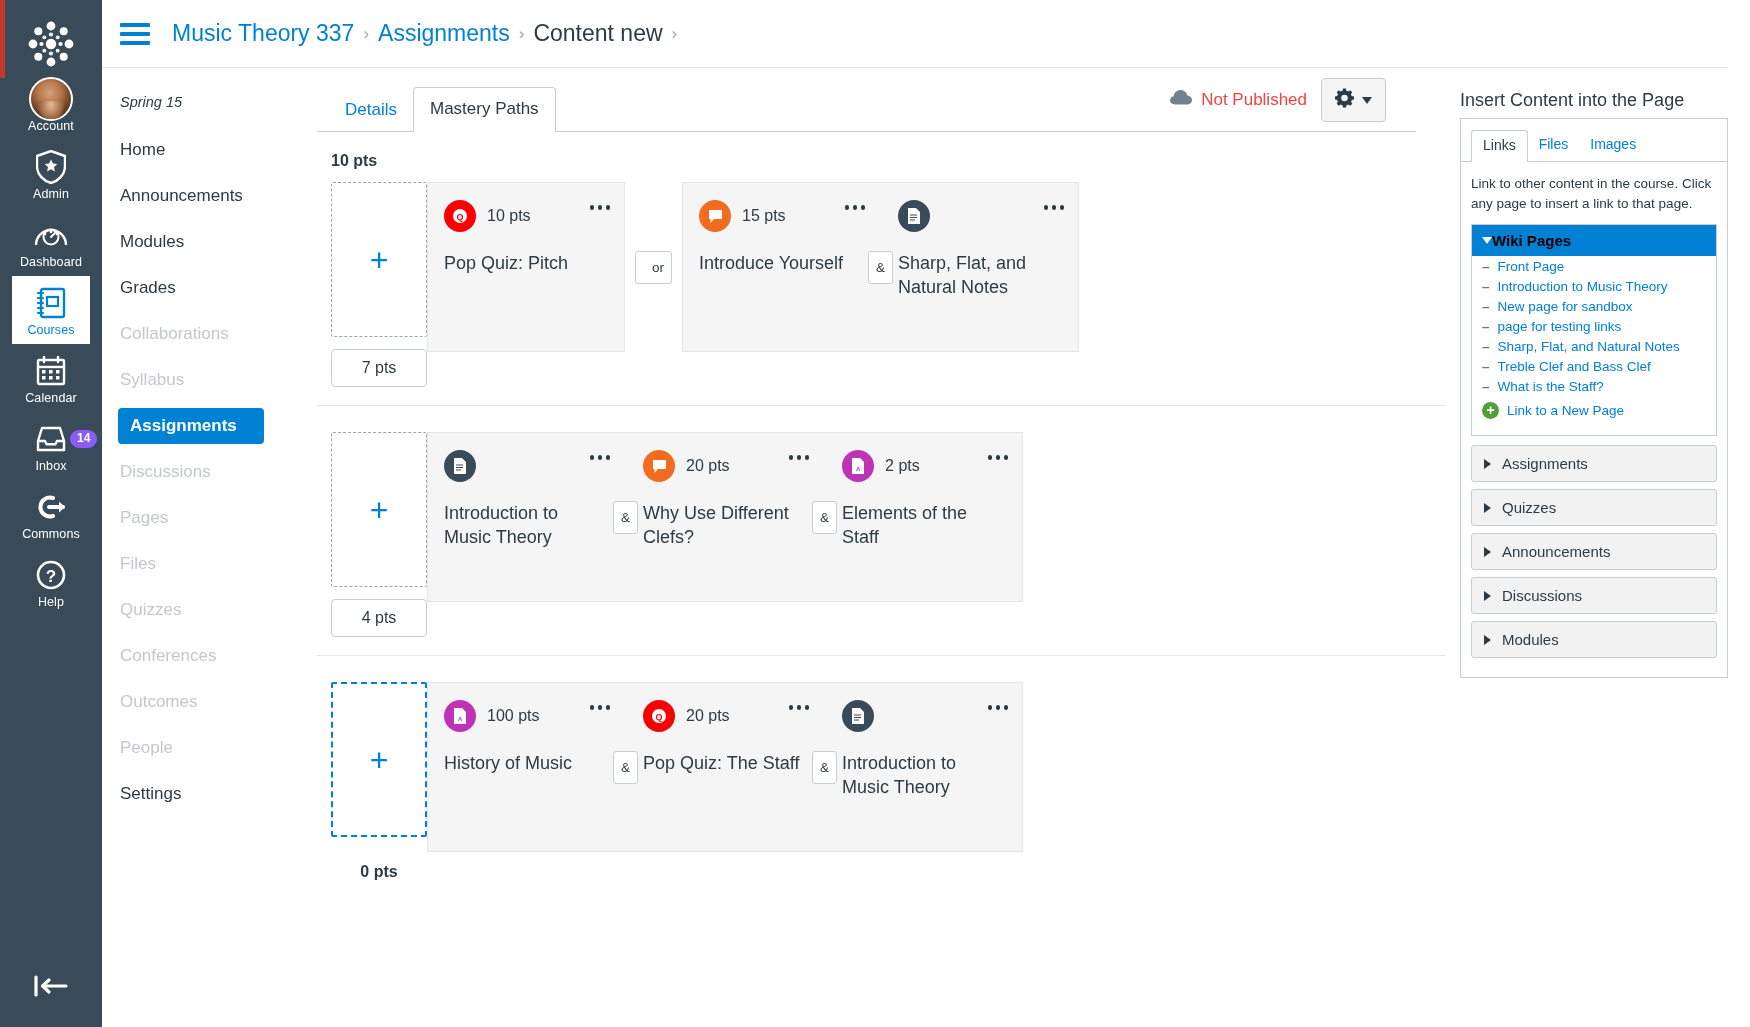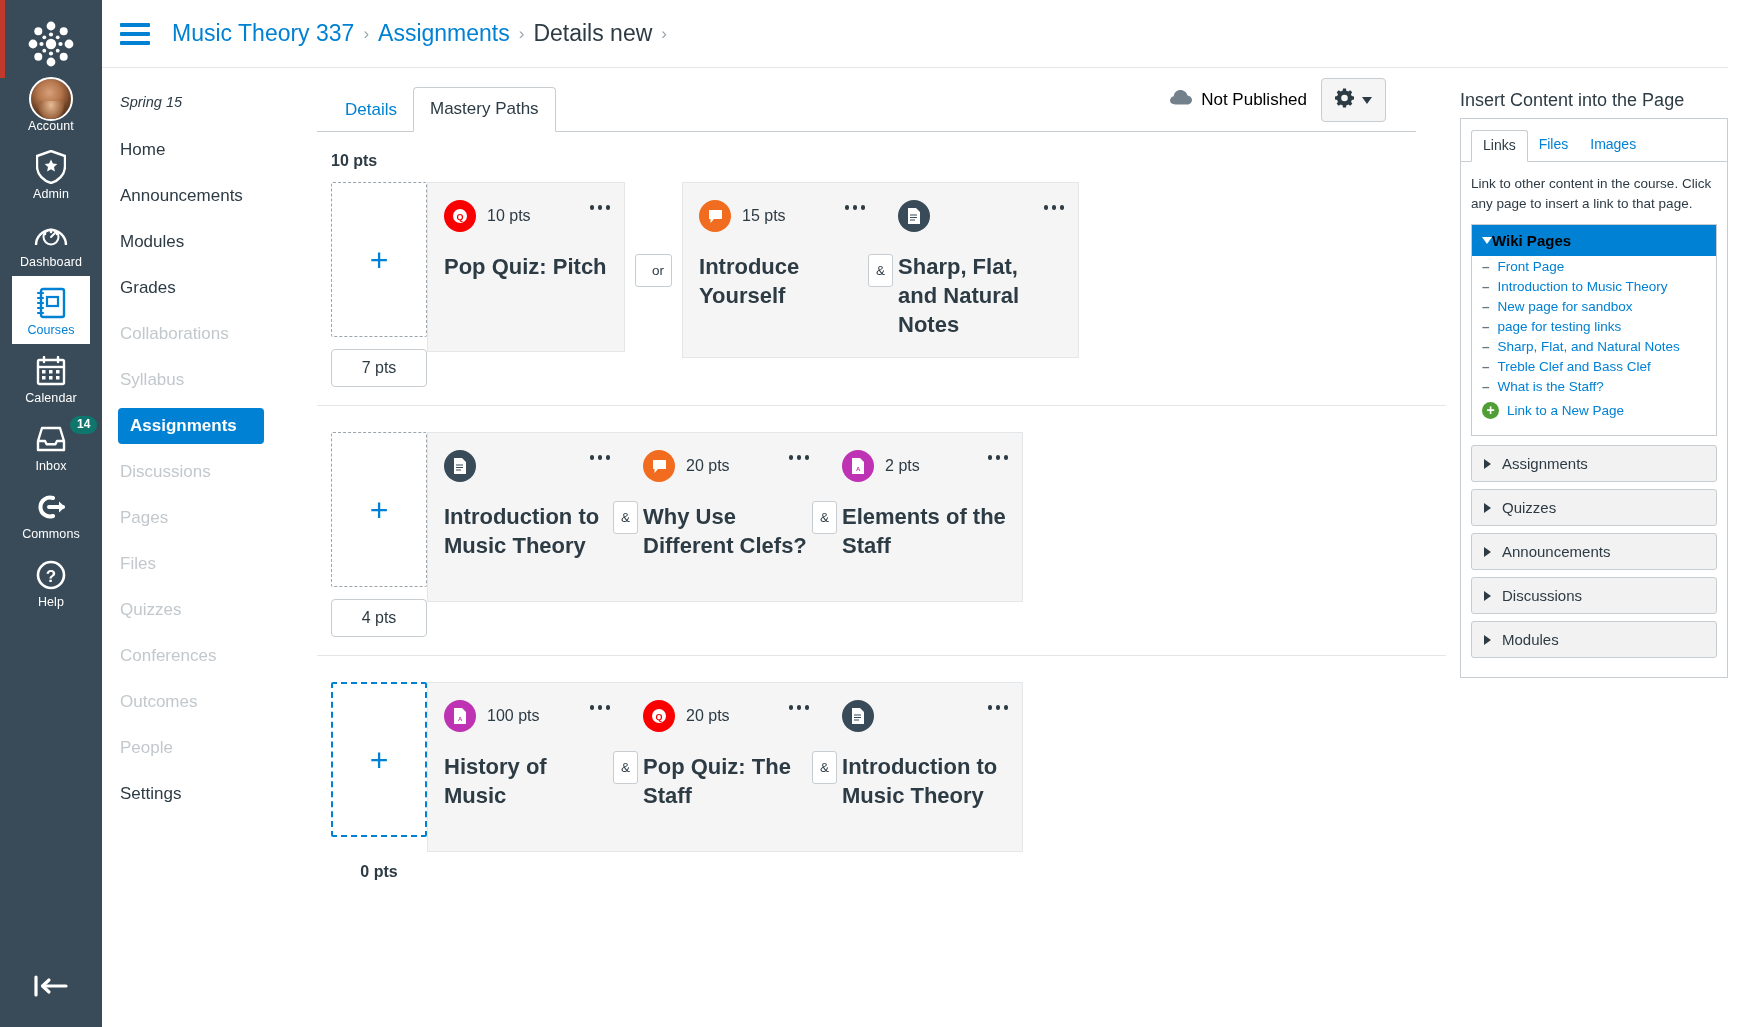--- a/index.html
+++ b/index.html
@@ -40,22 +40,22 @@
     background: radial-gradient(circle at 46% 34%, #d8a07a 0%, #b5764c 34%, #6e4227 62%, #3b2a1e 100%);
     border: 2px solid #fff; margin: 0 auto;
     position: relative; overflow: hidden;
   }
   .avatar::after {
     content:""; position:absolute; left:50%; top:56%;
     width:26px; height:20px; transform:translateX(-50%);
     background: radial-gradient(ellipse at 50% 20%, #e8bb96 0%, #9c6640 60%, transparent 75%);
   }
   .inbox-badge {
-    position: absolute; top: 2px; left: 56px;
-    background: #0f766e; color: #fff; font-size: 12px; font-weight: bold;
+    position: absolute; top: 16px; left: 56px;
+    background: #8b5cf6; color: #fff; font-size: 12px; font-weight: bold;
     border-radius: 11px; padding: 2px 7px 3px; line-height: 13px;
     border: 2px solid #394B58;
   }
   .nav-collapse {
     position: absolute; bottom: 30px; left: 0; width: 102px;
     display: flex; justify-content: center;
   }
 
   
   #main-wrap { flex: 1; height: 1027px; position: relative; background: #fff; overflow: hidden; }
@@ -109,21 +109,21 @@
   }
   .tab.active {
     color: #2D3B45; background: #fff;
     border: 1px solid #C7CDD1; border-bottom: 1px solid #fff;
     border-radius: 4px 4px 0 0;
   }
   .publish-wrap {
     position: absolute; right: 30px; bottom: 9px;
     display: flex; align-items: center; gap: 14px;
   }
-  .publish-status { display: flex; align-items: center; gap: 9px; font-size: 17px; color: #000000; }
+  .publish-status { display: flex; align-items: center; gap: 9px; font-size: 17px; color: #ef4444; }
   .gear-btn {
     border: 1px solid #C7CDD1; border-radius: 4px; background: #F5F5F5;
     padding: 9px 13px; display: flex; align-items: center; gap: 7px; cursor: pointer;
   }
   .caret-down {
     width: 0; height: 0; border-left: 5px solid transparent;
     border-right: 5px solid transparent; border-top: 7px solid #2D3B45;
   }
 
   
@@ -165,21 +165,21 @@
   .ico-discussion { background: #F26C20; }
   .ico-page { background: #394B58; }
   .ico-assignment { background: #BE32B4; }
   .card-pts { font-size: 16px; color: #2D3B45; }
   .kebab {
     position: absolute; right: 14px; top: 22px;
     display: flex; gap: 3.5px; cursor: pointer;
   }
   .kebab i { width: 4.5px; height: 4.5px; border-radius: 50%; background: #2D3B45; display: block; }
   .card-title {
-    margin-top: 20px; font-size: 22px; font-weight: bold;
+    margin-top: 20px; font-size: 18px; font-weight: normal;
     color: #2D3B45; line-height: 1.32;
   }
 
   .conn {
     align-self: center; border: 1px solid #C7CDD1; border-radius: 3px;
     background: #fff; font-size: 13.5px; color: #2D3B45;
     padding: 8px 7px; z-index: 2; margin: 0 -11px; position: relative;
   }
   .conn.between-groups { margin: 1px 10px; padding-left: 16px; }
 
@@ -366,21 +366,21 @@
     <div class="hamburger">
       <span></span>
         <span></span>
         <span></span>
     </div>
     <div id="breadcrumb">
       <a href="#">Music Theory 337</a>
       <span class="crumb-sep">›</span>
       <a href="#">Assignments</a>
       <span class="crumb-sep">›</span>
-      <span class="crumb-current">Details new</span>
+      <span class="crumb-current">Content new</span>
       <span class="crumb-sep">›</span>
     </div>
   </div>
 
   <div id="content-cols">
 
     <aside id="course-nav">
       <div class="term">Spring 15</div>
       <a class="cnav-item" href="#">Home</a>
       <a class="cnav-item" href="#">Announcements</a>

